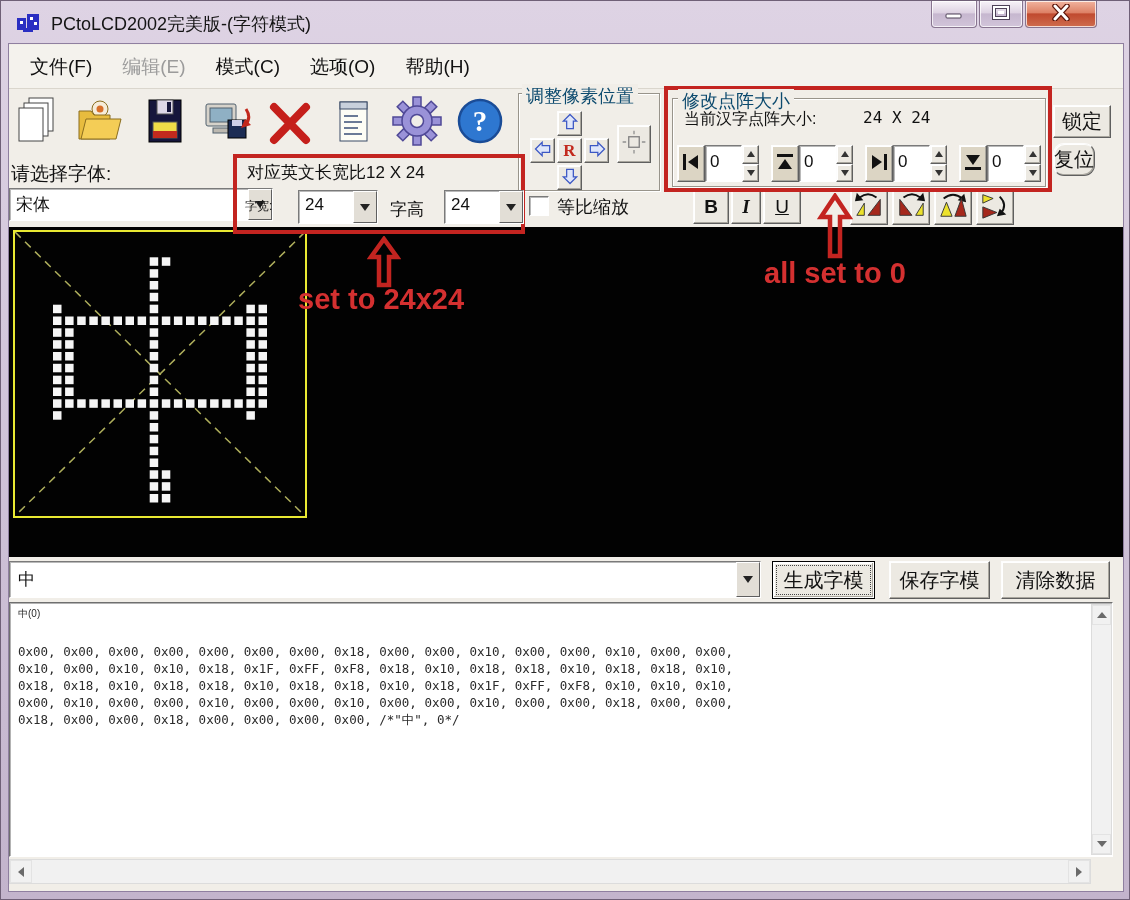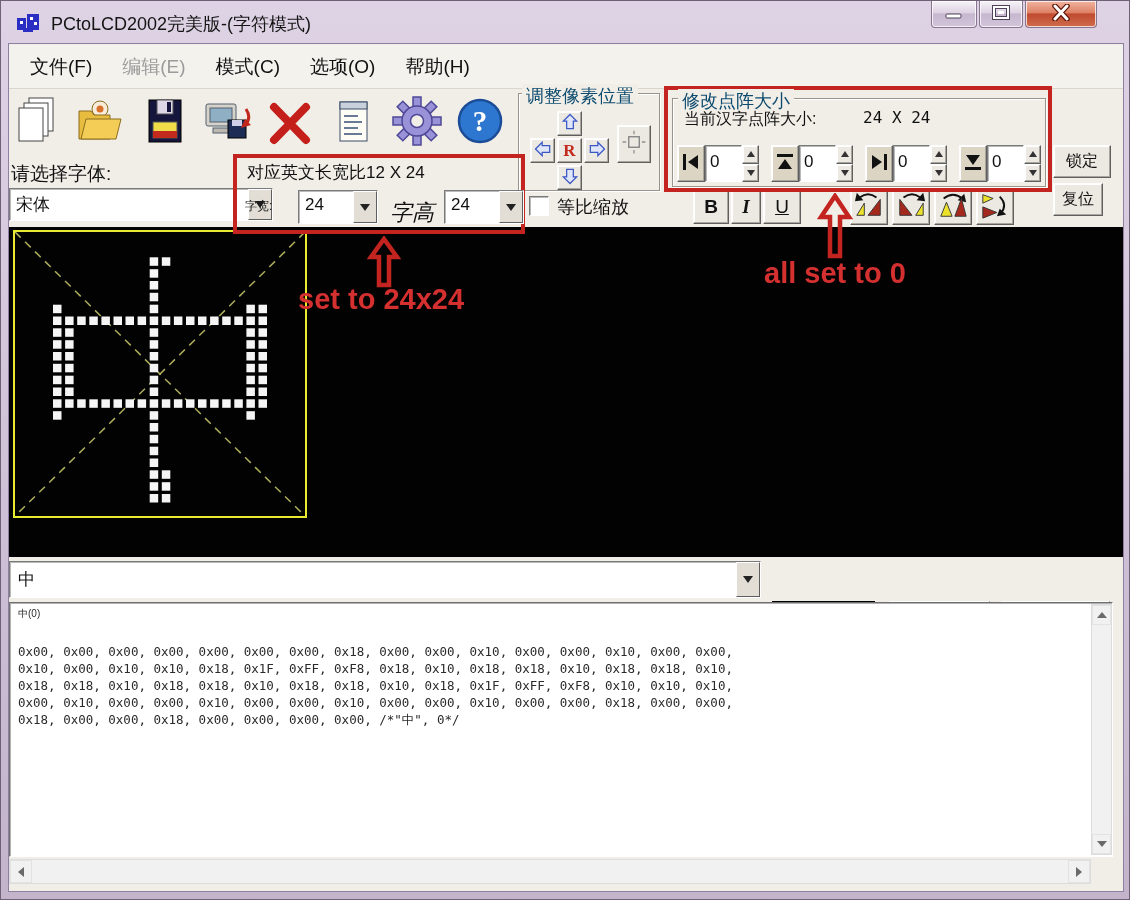--- a/index.html
+++ b/index.html
@@ -46,21 +46,21 @@
   .spin-group{display:flex;height:37px;}
   .spin-icon{width:28px;background:#dcd5c4;}
   .spin-icon svg{width:22px;height:22px;}
   .spin-val{width:37px;font-size:17px;color:#111;padding:6px 4px;}
 
   #preview-panel{left:8px;top:226px;width:1114px;height:330px;background:var(--preview-bg);z-index:1;}
   #char-frame{left:12px;top:229px;width:294px;height:288px;border:2px solid var(--frame-yellow);z-index:2;}
 
   #bottom-combo{left:8px;top:560px;width:752px;height:37px;}
   #bottom-combo .val{font-size:17px;padding:6px 8px;}
-  .cmd-btn{font-size:16px;color:#111;margin-top:40px;}
+  .cmd-btn{font-size:20px;color:#111;}
   .cmd-btn.default{border:1px solid #000;box-shadow:inset 0 0 0 1px #fff,inset -2px -2px 0 #a9a69e,inset 2px 2px 0 #fff;outline:1px dotted #444;outline-offset:-5px;}
 
   #output-area{left:8px;top:601px;width:1104px;height:255px;background:#fff;border:1px solid;border-color:#6f6f6f #fff #fff #6f6f6f;box-shadow:inset 1px 1px 0 #b3b3b3;color:#2a2a2a;overflow:hidden;}
   #output-header{position:absolute;left:8px;top:4px;font-size:10px;}
   #hex-lines{position:absolute;left:8px;top:40px;font-family:"DejaVu Sans Mono",monospace;font-size:12.5px;line-height:17px;white-space:pre;}
 
   .sbar{background:#f1f1f1;border:1px solid #dcdcdc;}
   .sbtn{background:#f1f1f1;display:flex;align-items:center;justify-content:center;border:1px solid #e3e3e3;}
   .tri-l{width:0;height:0;border-top:5px solid transparent;border-bottom:5px solid transparent;border-right:6px solid #6a6a6a;}
   .tri-r{width:0;height:0;border-top:5px solid transparent;border-bottom:5px solid transparent;border-left:6px solid #6a6a6a;}
@@ -185,21 +185,21 @@
 
   <div class="abs redbox" style="left:232px;top:153px;width:292px;height:80px;"></div>
   <span class="abs lbl" style="left:246px;top:160px;font-size:17px;z-index:7;">对应英文长宽比12 X 24</span>
   <span class="abs lbl" style="left:244px;top:197px;font-size:12px;z-index:7;">字宽:</span>
   <div class="abs sunken combo" style="left:297px;top:189px;width:80px;height:34px;z-index:7;">
     <span class="val">24</span>
     <span class="dd-btn">
         <span class="tri-down"></span>
       </span>
   </div>
-  <span class="abs lbl" style="left:389px;top:197px;font-size:22px;z-index:7;font-style:italic;">字高</span>
+  <span class="abs lbl" style="left:389px;top:197px;font-size:17px;z-index:7;">字高</span>
   <div class="abs sunken combo" style="left:443px;top:189px;width:80px;height:34px;z-index:7;">
     <span class="val">24</span>
     <span class="dd-btn">
         <span class="tri-down"></span>
       </span>
   </div>
 
   <div class="abs groupbox" style="left:517px;top:92px;width:142px;height:98px;"></div>
   <span class="legend abs" style="left:521px;top:83px;">调整像素位置</span>
   <div class="abs btn3d" style="left:556px;top:110px;width:25px;height:25px;">
@@ -300,21 +300,21 @@
             <span class="tri-up-s"></span>
           </div>
           <div class="btn3d">
             <span class="tri-down-s"></span>
           </div>
         </div>
       </div>
     </div>
 
   <div class="abs btn3d cmd-btn" style="left:1052px;top:104px;width:58px;height:33px;">锁定</div>
-  <div class="abs btn3d cmd-btn" style="left:1052px;top:142px;width:50px;height:33px;">复位</div>
+  <div class="abs btn3d cmd-btn" style="left:1052px;top:142px;width:42px;height:33px;border-radius:11px;">复位</div>
 
   <div class="abs checkbox" style="left:528px;top:195px;width:20px;height:20px;"></div>
   <span class="abs lbl" style="left:556px;top:194px;font-size:18px;">等比缩放</span>
 
   <div class="abs btn3d fmt-btn" style="left:692px;top:189px;width:36px;height:34px;font-weight:bold;">B</div>
   <div class="abs btn3d fmt-btn" style="left:730px;top:189px;width:30px;height:34px;font-style:italic;font-family:'Liberation Serif',serif;font-weight:bold;">I</div>
   <div class="abs btn3d fmt-btn" style="left:762px;top:189px;width:38px;height:34px;text-decoration:underline;">U</div>
 
   <div class="abs" id="transform-row" style="left:849px;top:187px;display:flex;gap:4px;">
       <div class="btn3d" style="width: 38px; height: 37px;">

